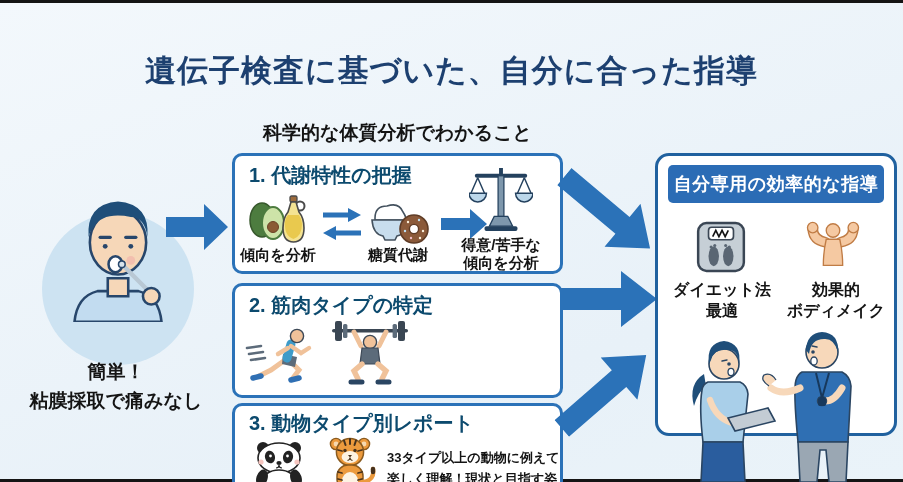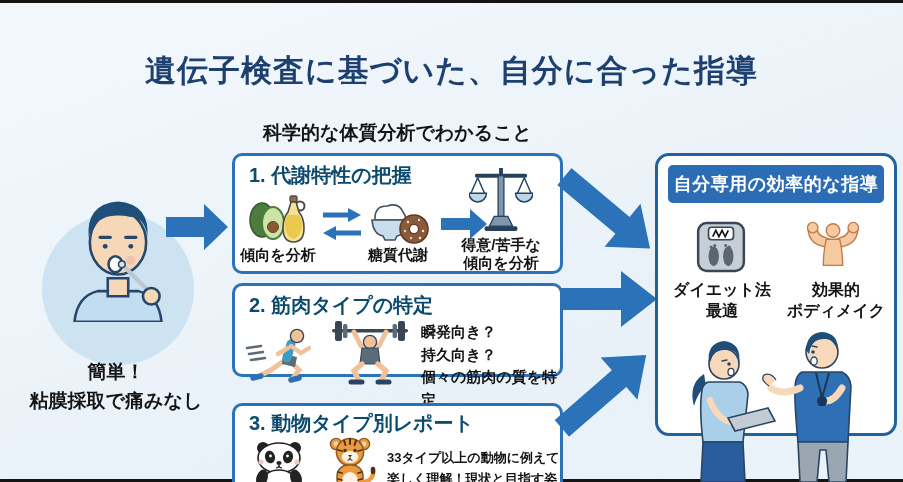--- a/index.html
+++ b/index.html
@@ -151,21 +151,21 @@
         <path d="M26,52 L40,52 L45,62 L21,62 Z" fill="#7e97ac" stroke="#24415e" stroke-width="1.3"></path>
         <rect x="16" y="62" width="34" height="5" rx="2" fill="#24415e"></rect>
       </svg>
     </span>
     <div class="icon-label" style="left:210px;top:80px;width:112px;line-height:1.22;">
       <div>得意/苦手な</div>
       <div>傾向を分析</div>
     </div>
   </div>
 
-  <div class="abs step-box" style="top:247px;height:94px;">
+  <div class="abs step-box" style="top:247px;height:115px;">
     <div class="step-heading">2. 筋肉タイプの特定</div>
     <span class="svg-wrap" style="left:10px;top:40px;">
       <svg width="74" height="58" viewBox="0 0 74 58">
         <path d="M2,22 L16,20 M4,28 L18,26 M6,34 L20,32" stroke="#5c6b7a" stroke-width="2.6" stroke-linecap="round"></path>
         <path d="M40,34 L26,44 L14,50" stroke="#f0c29a" stroke-width="5" fill="none" stroke-linecap="round"></path>
         <path d="M8,52 L16,50" stroke="#2f6fb3" stroke-width="5.5" stroke-linecap="round"></path>
         <path d="M46,36 L54,44 L48,52" stroke="#f0c29a" stroke-width="5" fill="none" stroke-linecap="round"></path>
         <path d="M46,54 L54,52" stroke="#2f6fb3" stroke-width="5.5" stroke-linecap="round"></path>
         <path d="M38,28 L52,31 L50,41 L37,38 Z" fill="#5c6b7a"></path>
         <path d="M46,18 L42,32" stroke="#3d9bc9" stroke-width="9" stroke-linecap="round"></path>
@@ -181,25 +181,20 @@
         <rect x="16" y="6" width="4.4" height="14" rx="1.6" fill="#5c6b7a"></rect>
         <rect x="71" y="3" width="7" height="20" rx="2" fill="#3a4653"></rect>
         <rect x="65.6" y="6" width="4.4" height="14" rx="1.6" fill="#5c6b7a"></rect>
         <path d="M34,28 L27,14 M52,28 L59,14" stroke="#f0c29a" stroke-width="5" stroke-linecap="round"></path>
         <circle cx="43" cy="24" r="6.6" fill="#f0c29a" stroke="#3c4856" stroke-width="1.4"></circle>
         <path d="M35,30 L51,30 L53,46 L33,46 Z" fill="#5c6b7a" stroke="#3c4856" stroke-width="1.2"></path>
         <path d="M35,46 L27,53 L31,61 M51,46 L59,53 L55,61" stroke="#f0c29a" stroke-width="5.4" fill="none" stroke-linecap="round"></path>
         <path d="M24,64 L35,64 M51,64 L62,64" stroke="#2a4562" stroke-width="5" stroke-linecap="round"></path>
       </svg>
     </span>
-    <div class="step-lines" style="left:186px;top:35px;font-size:15px;line-height:1.5;width:142px;">
-      <div>瞬発向き？</div>
-      <div>持久向き？</div>
-      <div>個々の筋肉の質を特定</div>
-    </div>
   </div>
 
   <div class="abs step-box" style="top:367px;height:95px;padding-left:35px;">
     <div class="step-heading" style="top:4px;">3. 動物タイプ別レポート</div>
     <span class="svg-wrap" style="left:16px;top:34px;">
       <svg width="58" height="56" viewBox="0 0 58 56">
         <circle cx="12" cy="8" r="6" fill="#222222"></circle>
           <circle cx="44" cy="8" r="6" fill="#222222"></circle>
         <ellipse cx="28" cy="18" rx="21" ry="15" fill="#ffffff" stroke="#222222" stroke-width="1.6"></ellipse>
         <ellipse cx="19" cy="17" rx="5" ry="6.4" fill="#222222" transform="rotate(-14 19 17)"></ellipse>

